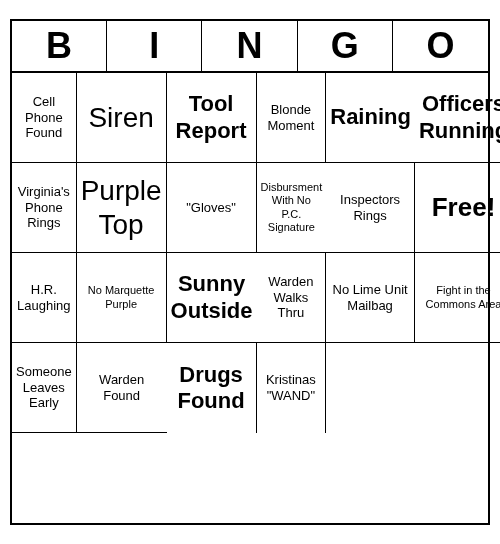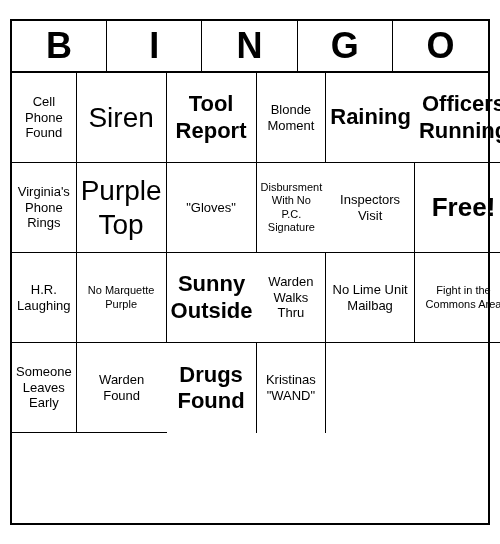--- a/index.html
+++ b/index.html
@@ -86,21 +86,21 @@
   <div class="bingo-cell">Cell Phone Found</div>
       <div class="bingo-cell xl-text">Siren</div>
       <div class="bingo-cell large-text">Tool Report</div>
       <div class="bingo-cell">Blonde Moment</div>
       <div class="bingo-cell large-text">Raining</div>
       <div class="bingo-cell large-text">Officers Running</div>
       <div class="bingo-cell">Virginia's Phone Rings</div>
       <div class="bingo-cell xl-text">Purple Top</div>
       <div class="bingo-cell">"Gloves"</div>
       <div class="bingo-cell small-text">Disbursment With No P.C. Signature</div>
-      <div class="bingo-cell">Inspectors Visit</div>
+      <div class="bingo-cell">Inspectors Rings</div>
       <div class="bingo-cell free">Free!</div>
       <div class="bingo-cell">H.R. Laughing</div>
       <div class="bingo-cell small-text">No Marquette Purple</div>
       <div class="bingo-cell large-text">Sunny Outside</div>
       <div class="bingo-cell">Warden Walks Thru</div>
       <div class="bingo-cell">No Lime Unit Mailbag</div>
       <div class="bingo-cell small-text">Fight in the Commons Area</div>
       <div class="bingo-cell">Someone Leaves Early</div>
       <div class="bingo-cell">Warden Found</div>
       <div class="bingo-cell large-text">Drugs Found</div>

